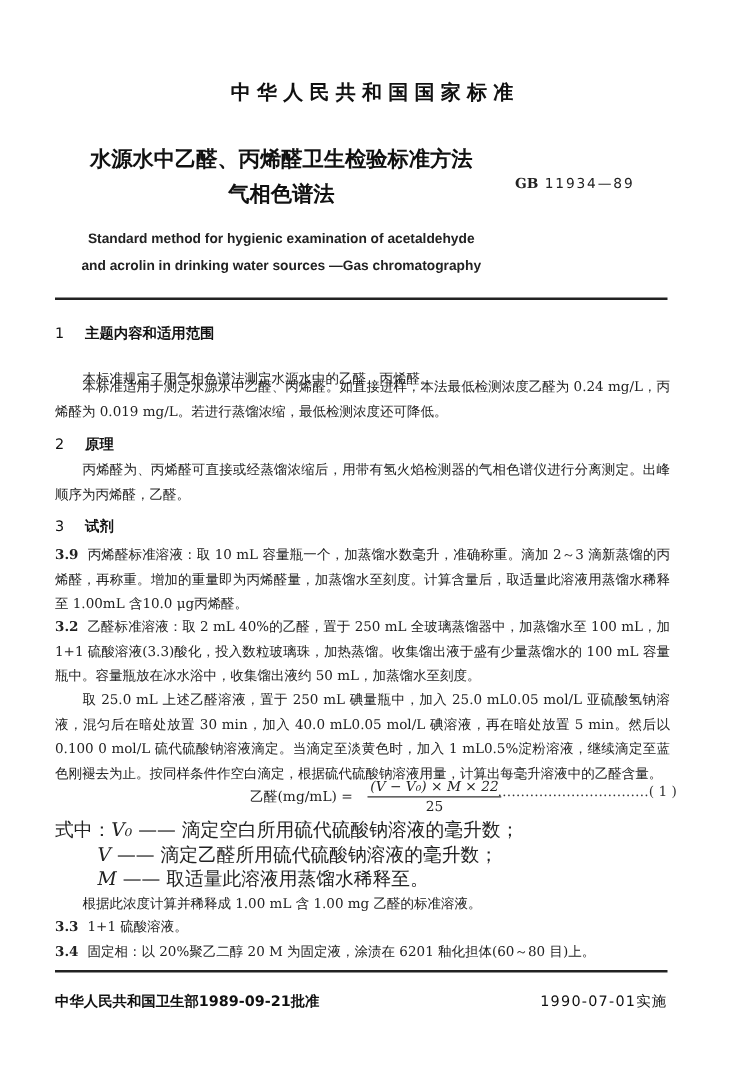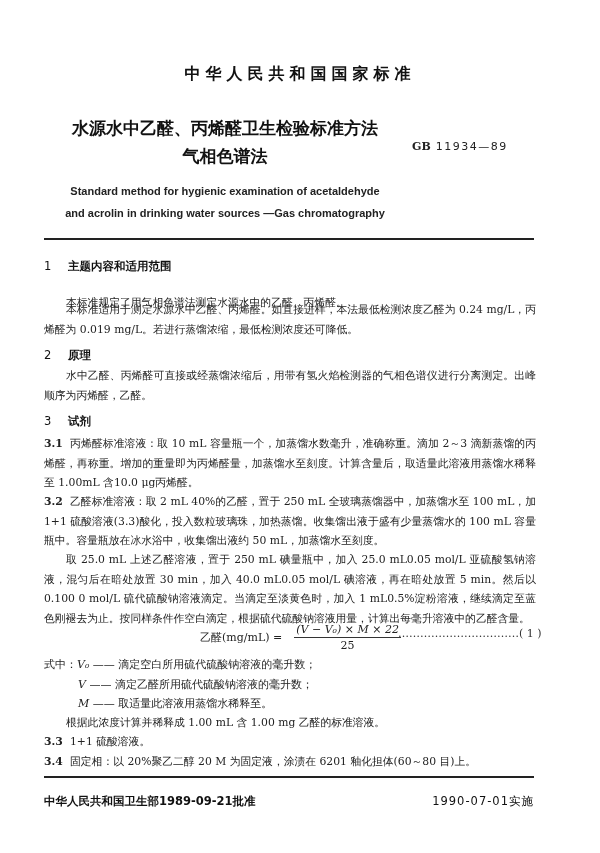--- a/index.html
+++ b/index.html
@@ -41,21 +41,21 @@
   }
   .indent { text-indent: 22px; }
   .item-num { display: inline-block; width: 26px; font-weight: bold; }
   .formula-line {
     left: 200px; top: 623px; font-size: 11px; color: #222; display: flex; align-items: center;
   }
   .frac { display: inline-flex; flex-direction: column; align-items: center; margin-left: 12px; }
   .frac .numr { border-bottom: 1px solid #333; padding: 0 2px 1px 2px; font-style: italic; }
   .frac .den { padding-top: 1px; }
   .dots { left: 398px; top: 627px; font-size: 11px; color: #333; letter-spacing: 0px; }
-  .where { font-size: 11px; color: #222; line-height: 19.5px; }
+  .where { font-size: 15px; color: #222; line-height: 19.5px; }
   .where i { font-style: italic; }
   .footer { font-family: "DejaVu Sans", sans-serif; font-weight: bold; font-size: 11.5px; color: #111; top: 794px; }
 </style>
 </head>
 <body>
 
 <div class="abs top-header">中华人民共和国国家标准</div>
 
 <div class="abs title-cn">
   <div>水源水中乙醛、丙烯醛卫生检验标准方法</div>
@@ -76,28 +76,28 @@
 
 <div class="abs sec-head" style="top:259px;">
   <span class="num">1</span><span>主题内容和适用范围</span>
 </div>
 <div class="abs para indent" style="top:281px;margin-top:12px;">本标准规定了用气相色谱法测定水源水中的乙醛、丙烯醛。</div>
 <div class="abs para indent" style="top:300px;">本标准适用于测定水源水中乙醛、丙烯醛。如直接进样，本法最低检测浓度乙醛为 0.24 mg/L，丙烯醛为 0.019 mg/L。若进行蒸馏浓缩，最低检测浓度还可降低。</div>
 
 <div class="abs sec-head" style="top:348px;">
   <span class="num">2</span><span>原理</span>
 </div>
-<div class="abs para indent" style="top:366px;">水中乙醛、丙烯醛可直接或经蒸馏浓缩后，用带有氢火焰检测器的气相色谱仪进行分离测定。出峰顺序为丙烯醛，乙醛。</div>
+<div class="abs para indent" style="top:366px;">丙烯醛为、丙烯醛可直接或经蒸馏浓缩后，用带有氢火焰检测器的气相色谱仪进行分离测定。出峰顺序为丙烯醛，乙醛。</div>
 
 <div class="abs sec-head" style="top:414px;">
   <span class="num">3</span><span>试剂</span>
 </div>
 
 <div class="abs para" style="top:434px;">
-  <span class="item-num">3.1</span><span>丙烯醛标准溶液：取 10 mL 容量瓶一个，加蒸馏水数毫升，准确称重。滴加 2～3 滴新蒸馏的丙烯醛，再称重。增加的重量即为丙烯醛量，加蒸馏水至刻度。计算含量后，取适量此溶液用蒸馏水稀释至 1.00mL 含10.0 μg丙烯醛。</span>
+  <span class="item-num">3.9</span><span>丙烯醛标准溶液：取 10 mL 容量瓶一个，加蒸馏水数毫升，准确称重。滴加 2～3 滴新蒸馏的丙烯醛，再称重。增加的重量即为丙烯醛量，加蒸馏水至刻度。计算含量后，取适量此溶液用蒸馏水稀释至 1.00mL 含10.0 μg丙烯醛。</span>
 </div>
 
 <div class="abs para" style="top:492px;">
   <span class="item-num">3.2</span><span>乙醛标准溶液：取 2 mL 40%的乙醛，置于 250 mL 全玻璃蒸馏器中，加蒸馏水至 100 mL，加 1+1 硫酸溶液(3.3)酸化，投入数粒玻璃珠，加热蒸馏。收集馏出液于盛有少量蒸馏水的 100 mL 容量瓶中。容量瓶放在冰水浴中，收集馏出液约 50 mL，加蒸馏水至刻度。</span>
 </div>
 
 <div class="abs para indent" style="top:550px;">取 25.0 mL 上述乙醛溶液，置于 250 mL 碘量瓶中，加入 25.0 mL0.05 mol/L 亚硫酸氢钠溶液，混匀后在暗处放置 30 min，加入 40.0 mL0.05 mol/L 碘溶液，再在暗处放置 5 min。然后以 0.100 0 mol/L 硫代硫酸钠溶液滴定。当滴定至淡黄色时，加入 1 mL0.5%淀粉溶液，继续滴定至蓝色刚褪去为止。按同样条件作空白滴定，根据硫代硫酸钠溶液用量，计算出每毫升溶液中的乙醛含量。</div>
 
 <div class="abs formula-line">
   <span>乙醛(mg/mL) =</span>

